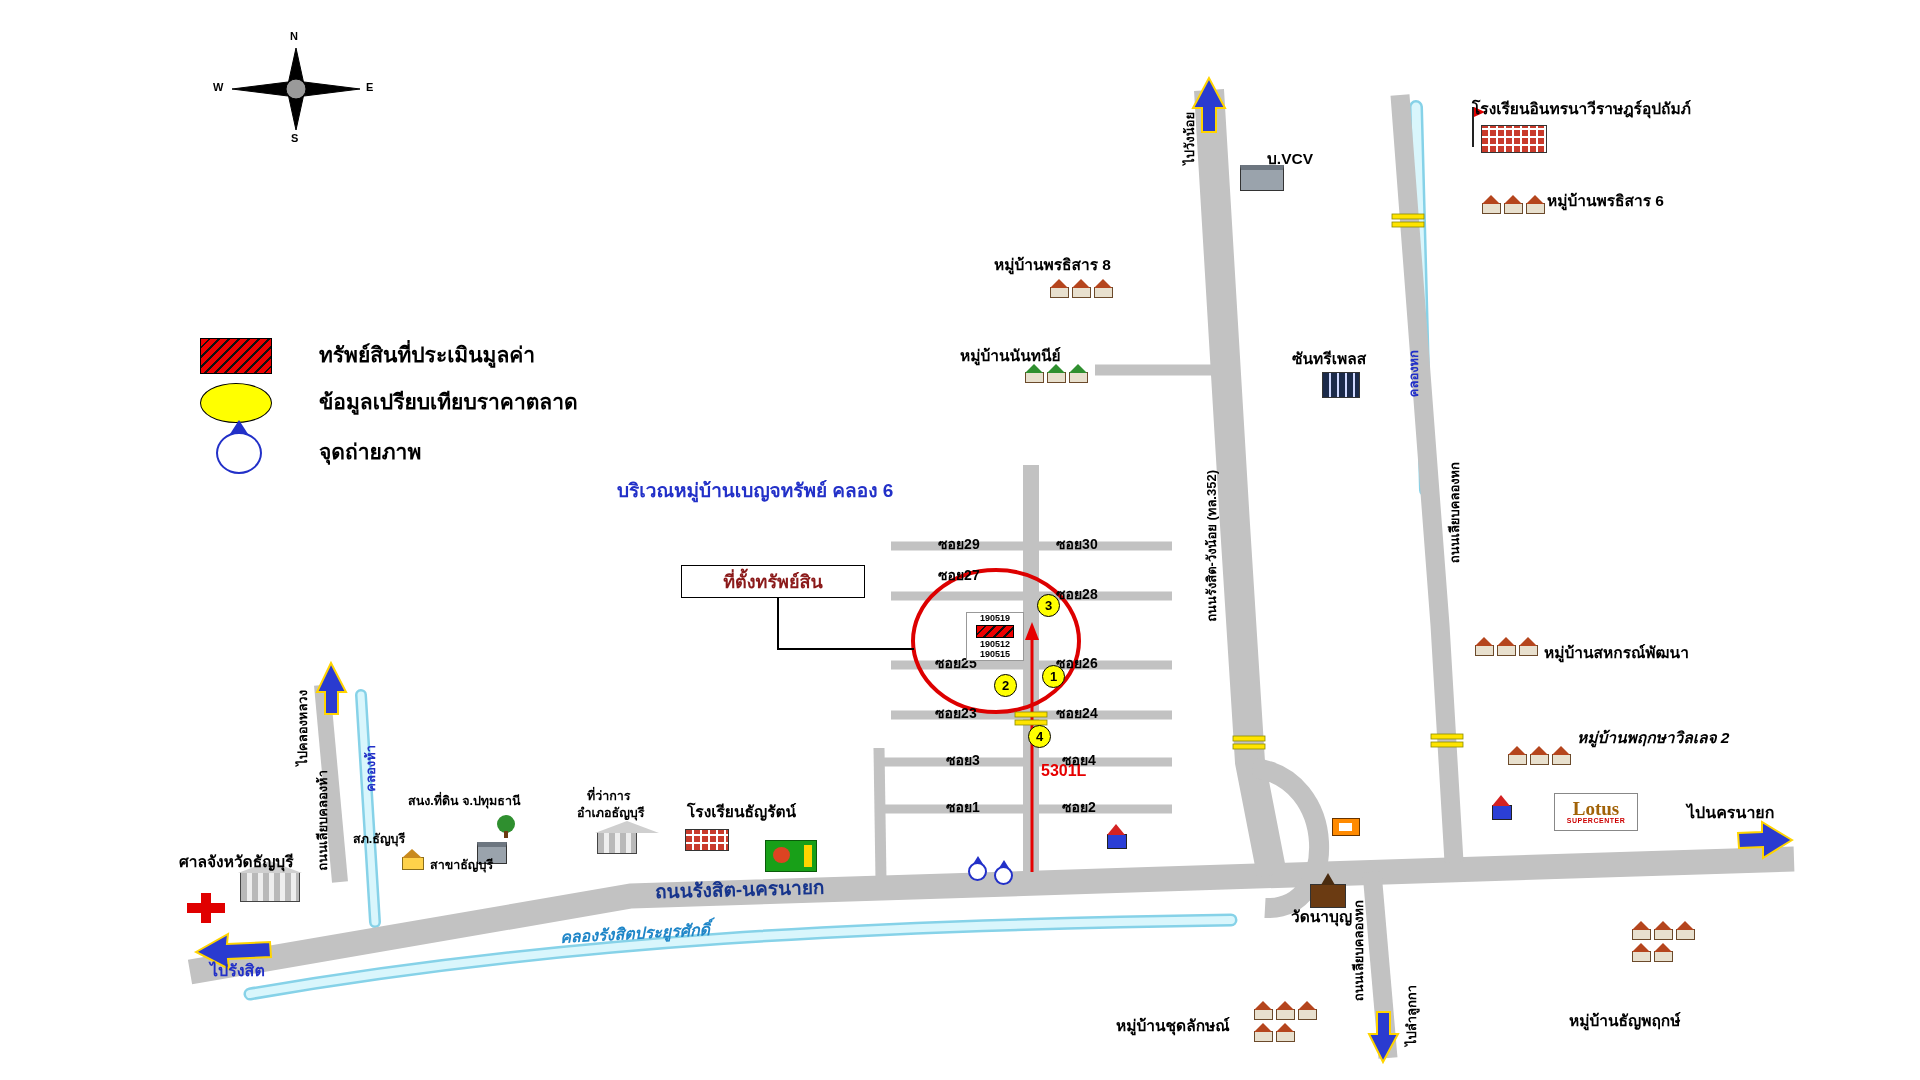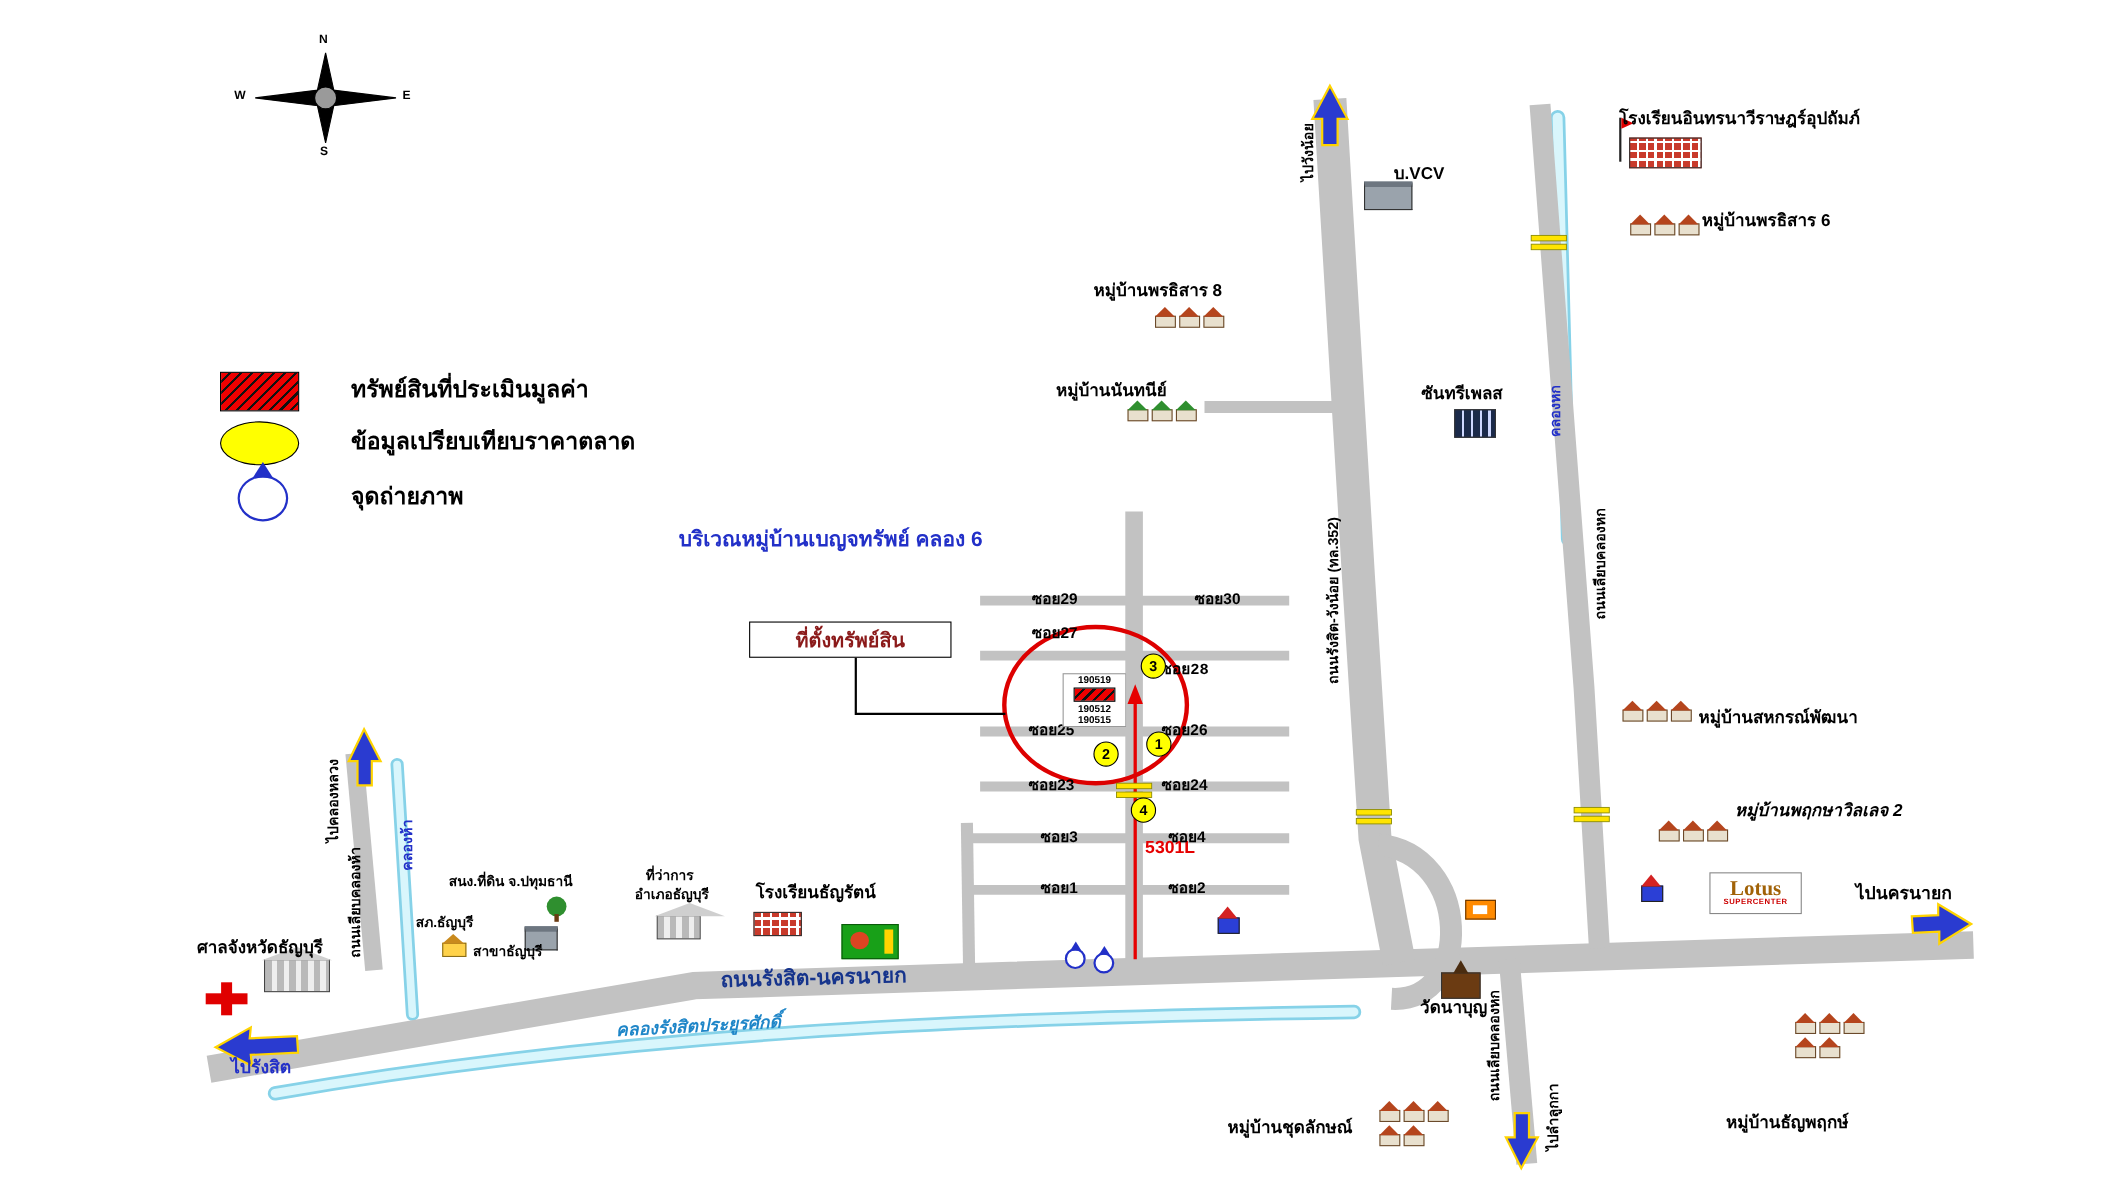--- a/index.html
+++ b/index.html
@@ -150,23 +150,23 @@
     </div>
   <div class="parcels">
     <span>190519</span>
     <div class="hatch"></div>
     <span>190512</span><br>
     <span>190515</span>
   </div>
   <div class="lbl red" style="left:1041px;top:762px;font-size:16px;">5301L</div>
 
   <div class="lbl sm" style="left:938px;top:537px;">ซอย29</div>
-  <div class="lbl sm" style="left:1056px;top:537px;margin-left:30px;">ซอย30</div>
+  <div class="lbl sm" style="left:1056px;top:537px;">ซอย30</div>
   <div class="lbl sm" style="left:938px;top:568px;">ซอย27</div>
-  <div class="lbl sm" style="left:1056px;top:603px;font-family:Liberation Mono, monospace;">ซอย28</div>
+  <div class="lbl sm" style="left:1056px;top:587px;">ซอย28</div>
   <div class="lbl sm" style="left:935px;top:656px;">ซอย25</div>
   <div class="lbl sm" style="left:1056px;top:656px;">ซอย26</div>
   <div class="lbl sm" style="left:935px;top:706px;">ซอย23</div>
   <div class="lbl sm" style="left:1056px;top:706px;">ซอย24</div>
   <div class="lbl sm" style="left:946px;top:753px;">ซอย3</div>
   <div class="lbl sm" style="left:1062px;top:753px;">ซอย4</div>
   <div class="lbl sm" style="left:946px;top:800px;">ซอย1</div>
   <div class="lbl sm" style="left:1062px;top:800px;">ซอย2</div>
 
   <div class="marker" style="left:1037px;top:594px;">3</div>
@@ -202,21 +202,21 @@
   <div class="lbl" style="left:1577px;top:729px;font-style:italic;">หมู่บ้านพฤกษาวิลเลจ 2</div>
   <div class="lbl" style="left:1291px;top:908px;">วัดนาบุญ</div>
   <div class="lbl" style="left:1569px;top:970px;margin-top:42px;">หมู่บ้านธัญพฤกษ์</div>
   <div class="lbl" style="left:1116px;top:1017px;">หมู่บ้านชุดลักษณ์</div>
   <div class="lbl" style="left:179px;top:853px;">ศาลจังหวัดธัญบุรี</div>
   <div class="lbl xs" style="left:408px;top:795px;">สนง.ที่ดิน จ.ปทุมธานี</div>
   <div class="lbl xs" style="left:430px;top:812px;margin-top:47px;">สาขาธัญบุรี</div>
   <div class="lbl xs" style="left:587px;top:790px;">ที่ว่าการ</div>
   <div class="lbl xs" style="left:577px;top:807px;">อำเภอธัญบุรี</div>
   <div class="lbl" style="left:687px;top:803px;">โรงเรียนธัญรัตน์</div>
-  <div class="lbl xs" style="left:378px;top:833px;">สภ.ธัญบุรี</div>
+  <div class="lbl xs" style="left:353px;top:833px;">สภ.ธัญบุรี</div>
 
   <div class="flagpole" style="left:1472px;top:107px;height:40px;"></div>
   <div class="flag" style="left:1474px;top:107px;"></div>
   <div class="bld school" style="left:1481px;top:125px;width:64px;height:26px;"></div>
   <div class="bld factory" style="left:1240px;top:165px;width:42px;height:20px;"></div>
   <div class="village" style="left:1050px;top:278px;">
       <span class="house"></span>
       <span class="house"></span>
       <span class="house"></span>
     </div>

